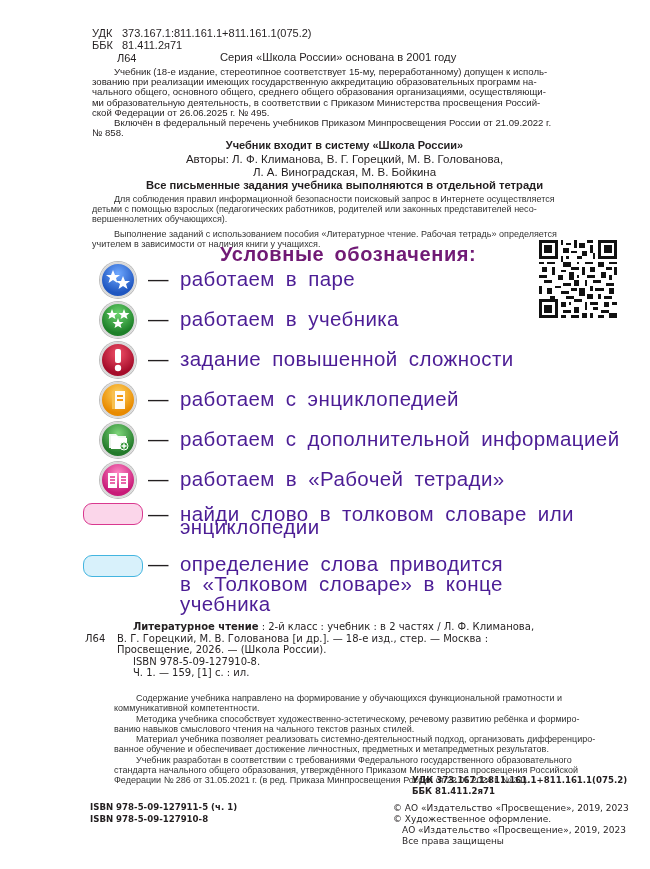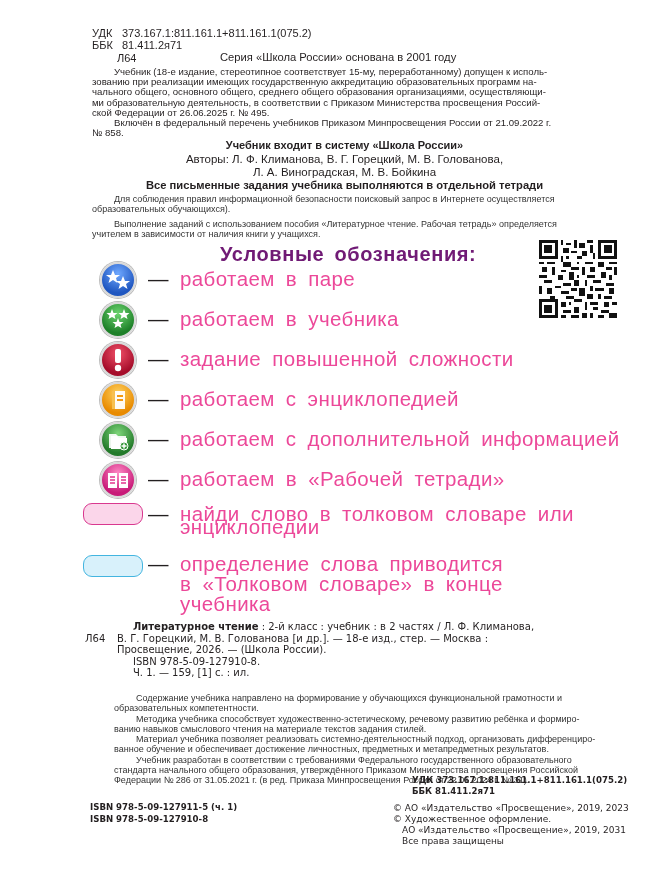--- a/index.html
+++ b/index.html
@@ -13,21 +13,21 @@
   .l64-top { left: 117px; top: 52px; font-size: 11px; }
   .series-title { left: 220px; top: 51px; font-size: 11.2px; font-weight: normal; }
   .para { left: 92px; width: 505px; text-align: justify; }
   .center-bold { left: 92px; width: 505px; text-align: center; font-weight: bold; }
   .authors { left: 92px; width: 505px; text-align: center; font-size: 11.5px; line-height: 12.5px; }
   .legend-title { left: 220px; top: 243px; font-size: 20px; font-weight: bold; color: #701a75; letter-spacing: 0.6px; word-spacing: 4px; }
   .qr { left: 539px; top: 240px; width: 78px; height: 78px; }
   .legend-row { position: absolute; left: 100px; display: flex; align-items: flex-start; }
   .icon-circle { width: 36px; height: 36px; border-radius: 50%; border: 2px solid #d9d9d9; box-shadow: 0 0 0 1px #bbb; display: flex; align-items: center; justify-content: center; position: relative; overflow: hidden; }
   .icon-circle svg { display: block; }
-  .legend-text { font-size: 20.5px; line-height: 21px; letter-spacing: 0.4px; word-spacing: 5px; color: #ec4899; }
+  .legend-text { font-size: 20.5px; line-height: 21px; letter-spacing: 0.4px; word-spacing: 5px; color: #4c1d95; }
   .dash { position: absolute; left: 148px; font-size: 20.5px; line-height: 21px; }
   .pill { position: absolute; width: 60px; height: 22px; border-radius: 9px; }
   .biblio { left: 117px; width: 488px; font-family: "DejaVu Sans", sans-serif; font-size: 10px; line-height: 11.5px; text-align: justify; }
   .isbn-bottom { left: 90px; top: 802px; font-family: "DejaVu Sans", sans-serif; font-size: 8.6px; line-height: 11.5px; font-weight: bold; }
   .copyright { left: 393px; top: 803px; font-family: "DejaVu Sans", sans-serif; font-size: 9px; line-height: 11px; }
   .udk2 { left: 412px; top: 775px; font-family: "DejaVu Sans", sans-serif; font-size: 8.6px; line-height: 11px; font-weight: bold; }
 </style>
 </head>
 <body>
 
@@ -48,21 +48,22 @@
   <div>№ 858.</div>
 </div>
 
 <div class="abs center-bold" style="top:139px; font-size:11px;">Учебник входит в систему «Школа России»</div>
 <div class="abs authors" style="top:153px;">Авторы: Л. Ф. Климанова, В. Г. Горецкий, М. В. Голованова,</div>
 <div class="abs authors" style="top:166px;">Л. А. Виноградская, М. В. Бойкина</div>
 <div class="abs center-bold" style="top:179px; font-size:11.2px;">Все письменные задания учебника выполняются в отдельной тетради</div>
 
 <div class="abs para tiny" style="top:194px;">
   <div style="padding-left:22px">Для соблюдения правил информационной безопасности поисковый запрос в Интернете осуществляется</div>
-  <div>образовательных обучающихся).</div>
+  <div>детьми с помощью взрослых (педагогических работников, родителей или законных представителей несо-</div>
+  <div>вершеннолетних обучающихся).</div>
   <div style="padding-left:22px; margin-top:5px;">Выполнение заданий с использованием пособия «Литературное чтение. Рабочая тетрадь» определяется</div>
   <div>учителем в зависимости от наличия книги у учащихся.</div>
 </div>
 
 <div class="abs legend-title">Условные обозначения:</div>
 
 <div class="abs qr">
   <svg width="78" height="78" viewBox="0 0 29 29" shape-rendering="crispEdges">
     <rect width="29" height="29" fill="#fff"></rect>
     <g fill="#111">
@@ -165,38 +166,38 @@
 <div class="abs biblio" style="top:621px;">
   <div style="padding-left:16px;"><b>Литературное чтение</b><span> : 2-й класс : учебник : в 2 частях / Л. Ф. Климанова,</span></div>
   <div style="position:relative;"><span style="position:absolute; left:-32px;">Л64</span><span>В. Г. Горецкий, М. В. Голованова [и др.]. — 18-е изд., стер. — Москва :</span></div>
   <div>Просвещение, 2026. — (Школа России).</div>
   <div style="padding-left:16px;">ISBN 978-5-09-127910-8.</div>
   <div style="padding-left:16px;">Ч. 1. — 159, [1] с. : ил.</div>
 </div>
 
 <div class="abs tiny" style="left:114px; width:492px; top:693px; line-height:10.3px; text-align:justify;">
   <div style="padding-left:22px">Содержание учебника направлено на формирование у обучающихся функциональной грамотности и</div>
-  <div>образовательных компетентности.</div>
+  <div>коммуникативной компетентности.</div>
   <div style="padding-left:22px">Методика учебника способствует художественно-эстетическому, речевому развитию ребёнка и формиро-</div>
-  <div>ванию навыков смыслового чтения на материале текстов задания стилей.</div>
+  <div>ванию навыков смыслового чтения на чального текстов разных стилей.</div>
   <div style="padding-left:22px">Материал учебника позволяет реализовать системно-деятельностный подход, организовать дифференциро-</div>
   <div>ванное обучение и обеспечивает достижение личностных, предметных и метапредметных результатов.</div>
   <div style="padding-left:22px">Учебник разработан в соответствии с требованиями Федерального государственного образовательного</div>
   <div>стандарта начального общего образования, утверждённого Приказом Министерства просвещения Российской</div>
   <div>Федерации № 286 от 31.05.2021 г. (в ред. Приказа Минпросвещения России от 22.01.2024 г. № 31).</div>
 </div>
 
 <div class="abs udk2">
   <div>УДК 373.167.1:811.161.1+811.161.1(075.2)</div>
   <div>ББК 81.411.2я71</div>
 </div>
 
 <div class="abs isbn-bottom">
   <div>ISBN 978-5-09-127911-5 (ч. 1)</div>
   <div>ISBN 978-5-09-127910-8</div>
 </div>
 
 <div class="abs copyright">
   <div>© АО «Издательство «Просвещение», 2019, 2023</div>
   <div>© Художественное оформление.</div>
-  <div style="padding-left:9px">АО «Издательство «Просвещение», 2019, 2031</div>
+  <div style="padding-left:9px">АО «Издательство «Просвещение», 2019, 2023</div>
   <div style="padding-left:9px">Все права защищены</div>
 </div>
 
 </body></html>

